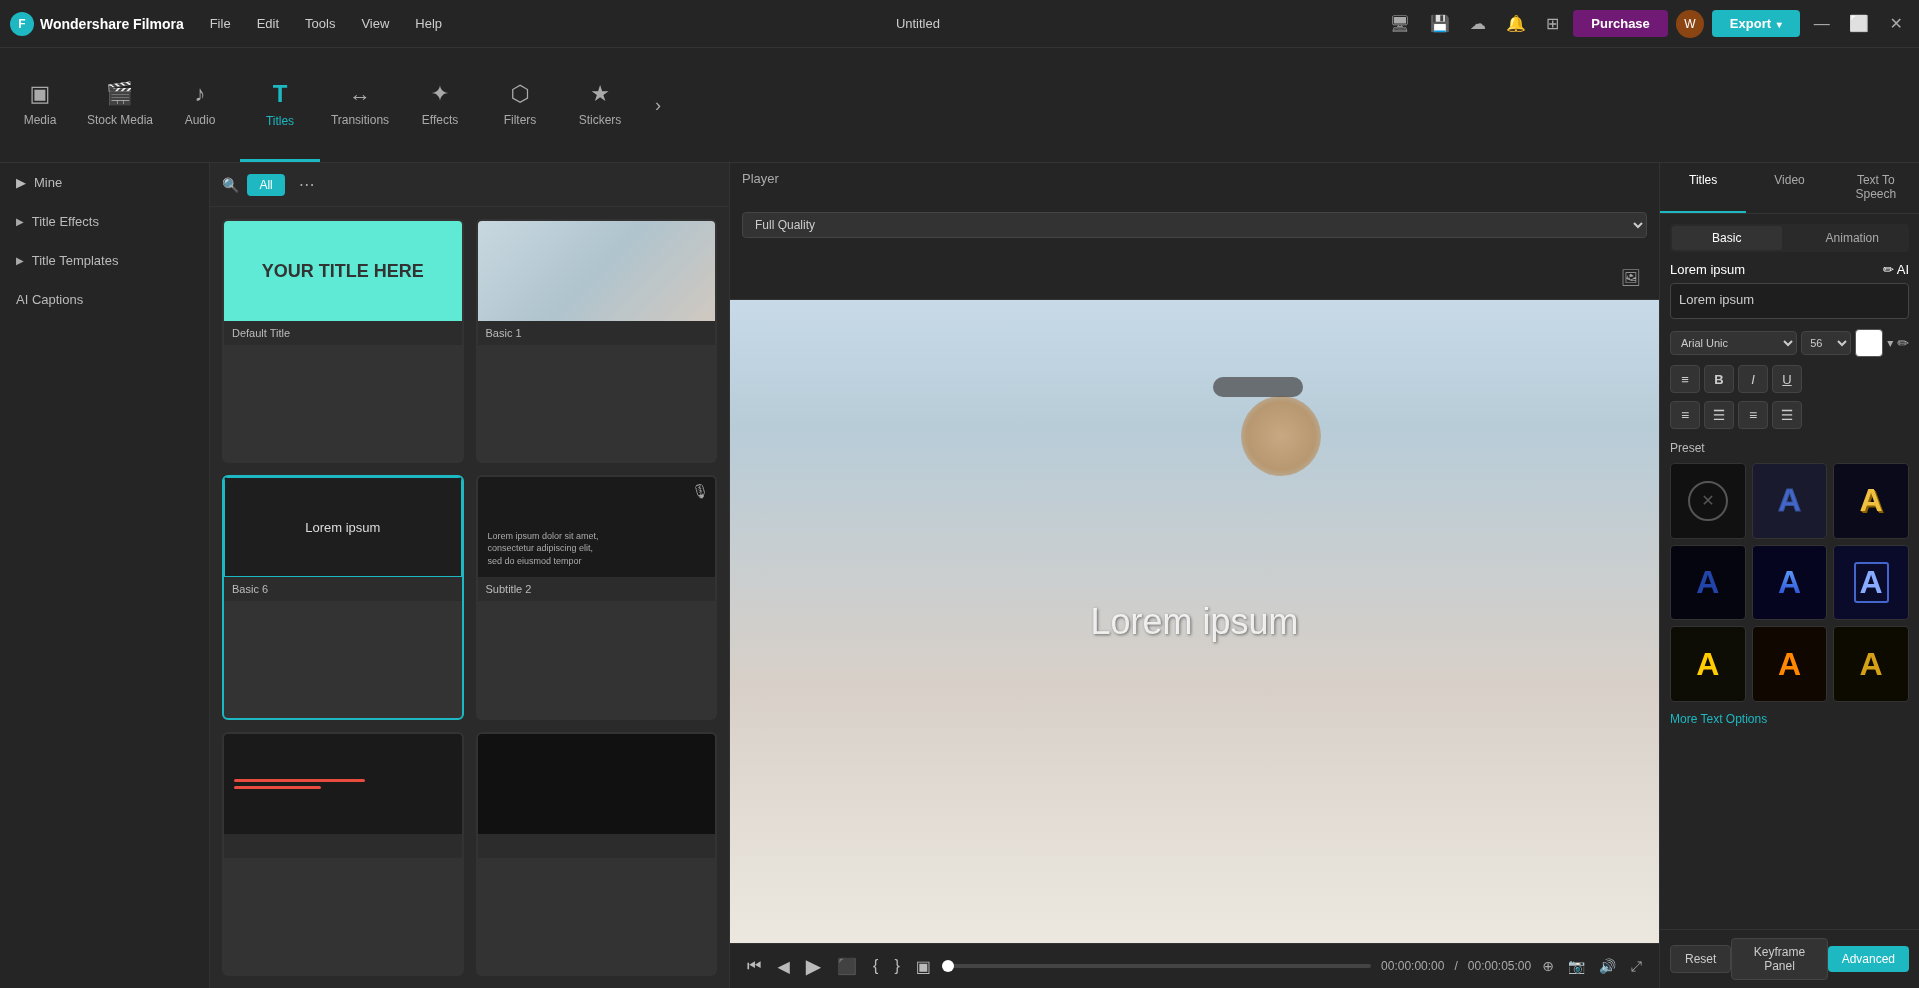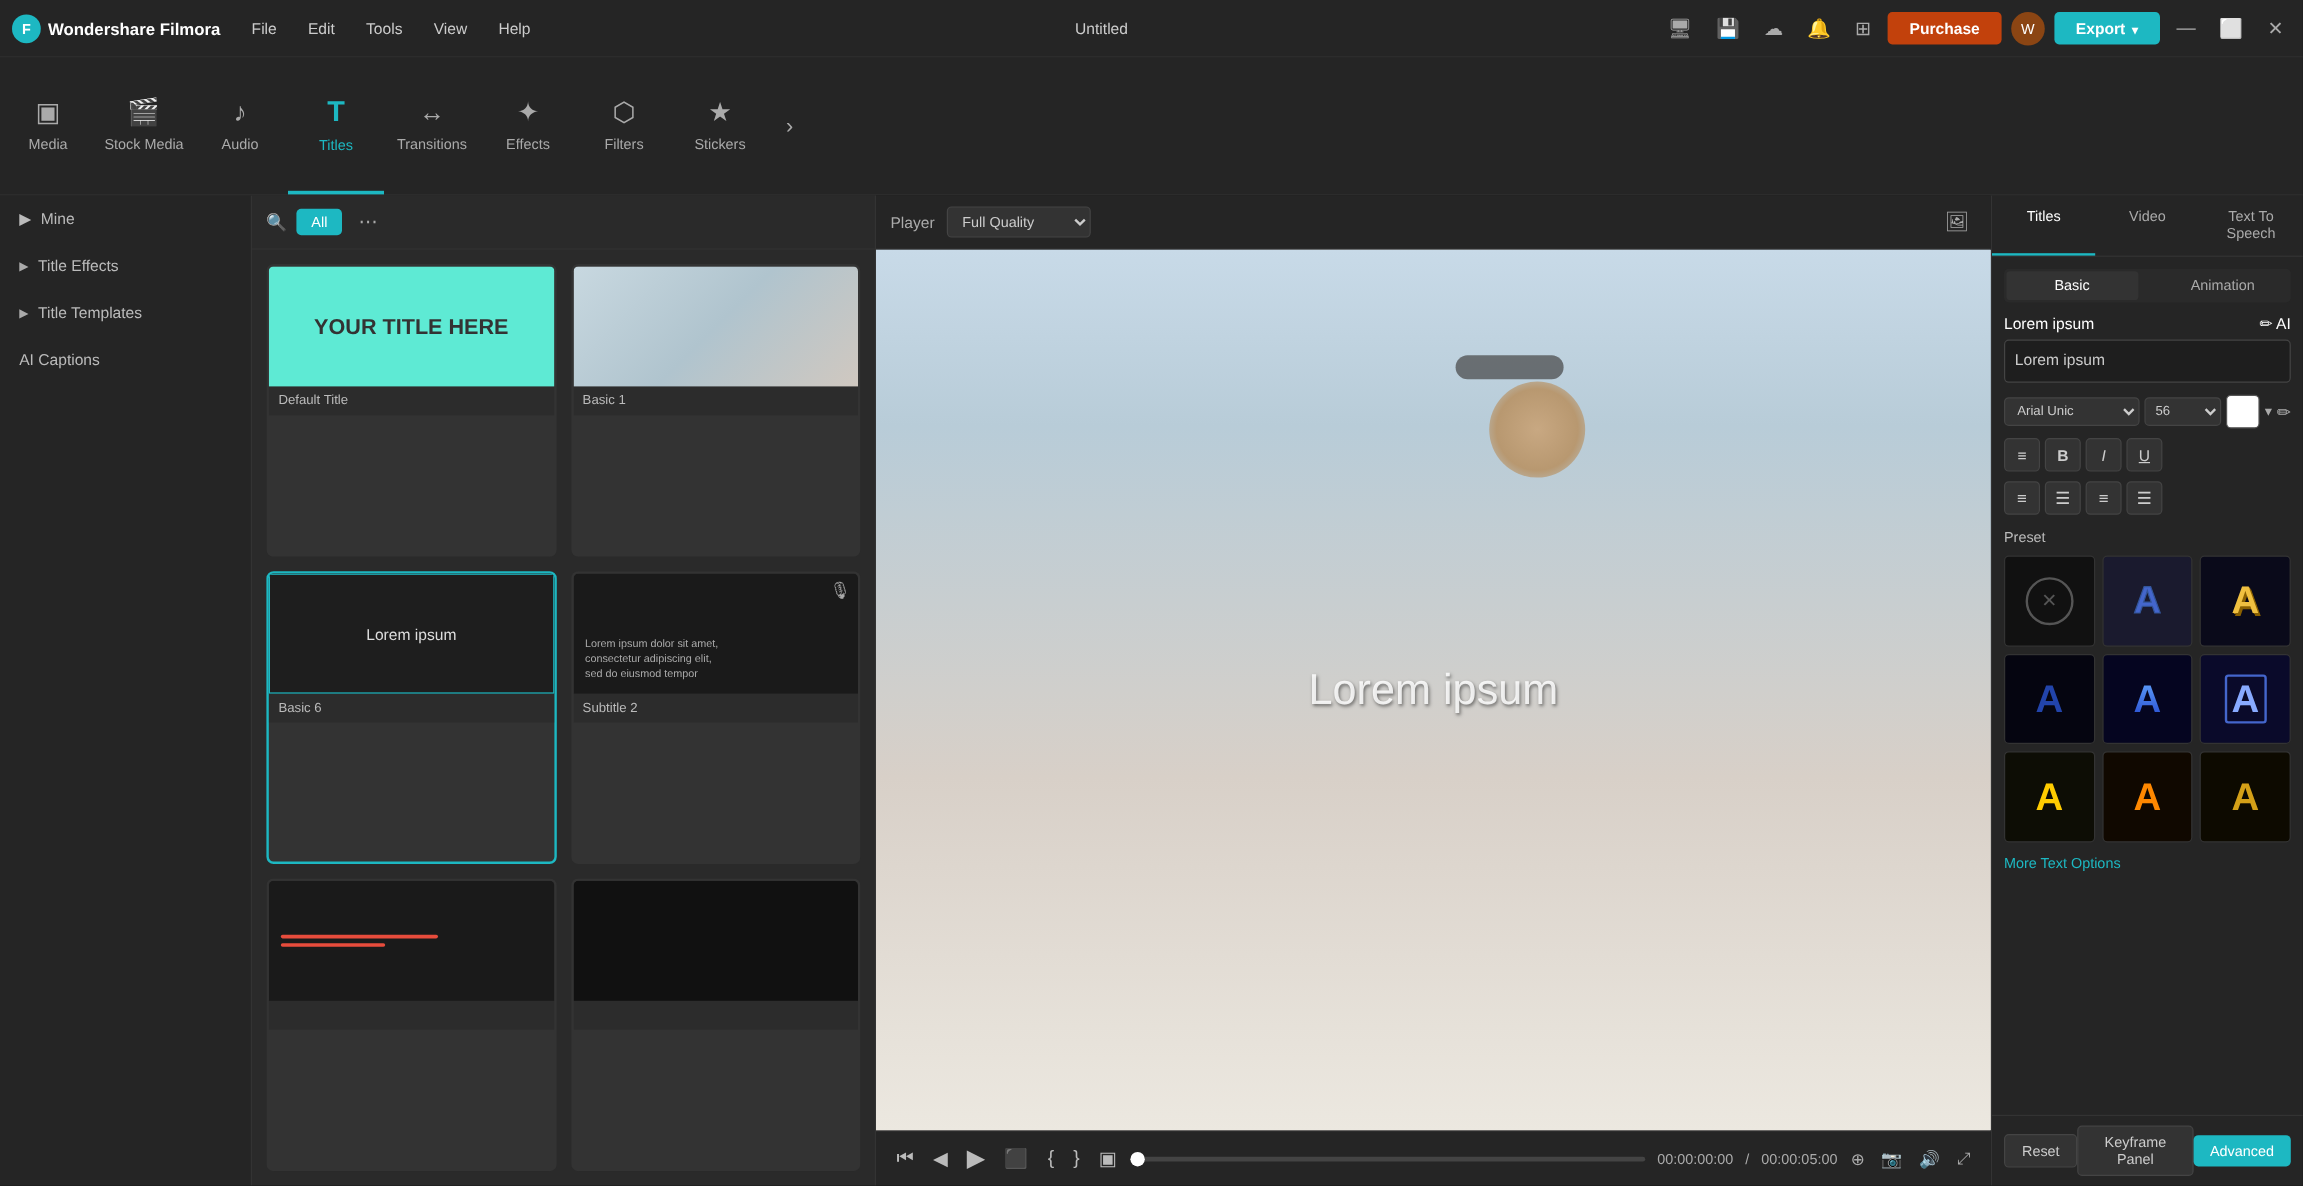--- a/index.html
+++ b/index.html
@@ -5,21 +5,21 @@
     * { box-sizing: border-box; margin: 0; padding: 0; }
     body { width: 1919px; height: 988px; background: #1e1e1e; color: #ccc; font-family: 'Segoe UI', Arial, sans-serif; font-size: 13px; overflow: hidden; }
 
     
     .top-bar { display: flex; align-items: center; height: 48px; background: #252525; padding: 0 10px; gap: 6px; border-bottom: 1px solid #333; }
     .app-logo { display: flex; align-items: center; gap: 6px; color: #fff; font-size: 14px; font-weight: 600; margin-right: 10px; }
     .app-logo .logo-icon { width: 24px; height: 24px; background: #1db8c2; border-radius: 50%; display: flex; align-items: center; justify-content: center; color: #fff; font-size: 12px; font-weight: 700; }
     .menu-item { color: #ccc; padding: 4px 10px; cursor: pointer; border-radius: 4px; }
     .top-title { flex: 1; text-align: center; color: #ccc; font-size: 13px; }
     .top-right { display: flex; align-items: center; gap: 8px; }
-    .purchase-btn { background: #c2410c; color: #fff; border: none; padding: 6px 18px; border-radius: 4px; cursor: pointer; font-size: 13px; font-weight: 600; }
+    .purchase-btn { background: #701a75; color: #fff; border: none; padding: 6px 18px; border-radius: 4px; cursor: pointer; font-size: 13px; font-weight: 600; }
     .export-btn { background: #1db8c2; color: #fff; border: none; padding: 6px 18px; border-radius: 4px; cursor: pointer; font-size: 13px; font-weight: 600; }
     .icon-btn { background: none; border: none; color: #aaa; cursor: pointer; font-size: 16px; padding: 4px 6px; }
     .avatar { width: 28px; height: 28px; border-radius: 50%; background: #8B4513; display: flex; align-items: center; justify-content: center; color: #fff; font-size: 12px; }
 
     
     .toolbar { display: flex; align-items: center; height: 115px; background: #252525; border-bottom: 1px solid #333; padding: 0; }
     .toolbar-item { display: flex; flex-direction: column; align-items: center; justify-content: center; width: 80px; height: 100%; cursor: pointer; color: #aaa; font-size: 12px; gap: 6px; border-bottom: 3px solid transparent; }
     .toolbar-item.active { color: #1db8c2; border-bottom: 3px solid #1db8c2; }
     .toolbar-icon { font-size: 22px; }
     .toolbar-more { width: 36px; display: flex; align-items: center; justify-content: center; color: #aaa; cursor: pointer; font-size: 18px; }
@@ -47,21 +47,21 @@
     .title-card-thumb { height: 100px; display: flex; align-items: center; justify-content: center; background: #222; position: relative; }
     .title-card-label { padding: 6px 8px; font-size: 11px; color: #bbb; background: #2c2c2c; }
     .default-title-thumb { color: #333; font-size: 18px; font-weight: 700; background: #5eead4; width: 100%; height: 100%; display: flex; align-items: center; justify-content: center; }
     .basic6-thumb { background: #1e1e1e; width: 100%; height: 100%; display: flex; align-items: center; justify-content: center; color: #ddd; font-size: 13px; border: 1px solid #1db8c2; }
     .subtitle2-thumb { background: #1a1a1a; width: 100%; height: 100%; display: flex; align-items: flex-end; padding: 10px; }
     .subtitle2-text { color: #aaa; font-size: 9px; line-height: 1.4; }
     .mic-icon { position: absolute; right: 6px; top: 6px; color: #aaa; font-size: 14px; }
 
     
     .preview-panel { flex: 1; background: #1a1a1a; display: flex; flex-direction: column; }
-    .preview-top { display: flex; align-items: center; padding: 8px 12px; gap: 10px; background: #252525; border-bottom: 1px solid #333; }
+    .preview-top { display: flex; padding: 8px 12px; gap: 26px; background: #252525; border-bottom: 1px solid #333; flex-direction: column; }
     .preview-label { color: #aaa; font-size: 13px; }
     .quality-select { background: #333; color: #ccc; border: 1px solid #444; border-radius: 4px; padding: 4px 8px; font-size: 12px; cursor: pointer; }
     .preview-image { flex: 1; display: flex; align-items: center; justify-content: center; position: relative; overflow: hidden; background: #111; }
     .lorem-overlay { position: absolute; top: 50%; left: 50%; transform: translate(-50%, -50%); color: rgba(255,255,255,0.85); font-size: 36px; font-weight: 300; text-shadow: 1px 1px 3px rgba(0,0,0,0.5); white-space: nowrap; }
     .preview-controls { display: flex; align-items: center; padding: 8px 12px; background: #252525; border-top: 1px solid #333; gap: 6px; }
     .time-display { color: #aaa; font-size: 12px; margin-left: 4px; }
     .progress-bar { flex: 1; height: 4px; background: #444; border-radius: 2px; position: relative; }
     .progress-fill { width: 0%; height: 100%; background: #1db8c2; border-radius: 2px; }
     .progress-dot { width: 12px; height: 12px; background: #fff; border-radius: 50%; position: absolute; left: 0; top: -4px; }
     .ctrl-btn { background: none; border: none; color: #bbb; cursor: pointer; font-size: 16px; padding: 2px 5px; }
@@ -77,21 +77,21 @@
     .basic-anim-tabs { display: flex; gap: 16px; margin-bottom: 10px; background: #2a2a2a; border-radius: 4px; padding: 2px; }
     .ba-tab { flex: 1; text-align: center; padding: 5px; cursor: pointer; border-radius: 3px; color: #aaa; font-size: 12px; }
     .ba-tab.active { background: #333; color: #fff; }
     .title-name-section { margin-bottom: 10px; }
     .title-name-label { display: flex; align-items: center; justify-content: space-between; margin-bottom: 6px; }
     .title-name-label span { color: #fff; font-size: 13px; font-weight: 500; }
     .edit-icon { color: #1db8c2; cursor: pointer; font-size: 12px; }
     .text-input-box { background: #1e1e1e; border: 1px solid #444; border-radius: 4px; padding: 8px; color: #ccc; font-size: 13px; min-height: 36px; }
     .font-row { display: flex; align-items: center; gap: 4px; margin-bottom: 8px; }
     .font-select { background: #333; border: 1px solid #444; border-radius: 4px; color: #ccc; padding: 4px 6px; font-size: 11px; flex: 1; cursor: pointer; }
-    .size-select { background: #333; border: 1px solid #444; border-radius: 4px; color: #ccc; padding: 4px 4px; font-size: 11px; width: 64px; cursor: pointer; }
+    .size-select { background: #333; border: 1px solid #444; border-radius: 4px; color: #ccc; padding: 4px 4px; font-size: 11px; width: 50px; cursor: pointer; }
     .color-box { width: 28px; height: 28px; background: #fff; border-radius: 4px; cursor: pointer; border: 1px solid #555; }
     .color-arrow { color: #aaa; cursor: pointer; font-size: 12px; }
     .pen-icon { color: #aaa; cursor: pointer; font-size: 14px; }
     .format-btns { display: flex; gap: 4px; margin-bottom: 8px; }
     .fmt-btn { background: #333; border: 1px solid #444; border-radius: 4px; color: #ccc; width: 30px; height: 28px; cursor: pointer; font-size: 13px; display: flex; align-items: center; justify-content: center; }
     .fmt-btn.bold { font-weight: 700; }
     .fmt-btn.italic { font-style: italic; }
     .fmt-btn.underline { text-decoration: underline; }
     .align-btns { display: flex; gap: 4px; margin-bottom: 12px; }
     .align-btn { background: #333; border: 1px solid #444; border-radius: 4px; color: #ccc; width: 30px; height: 28px; cursor: pointer; font-size: 14px; display: flex; align-items: center; justify-content: center; }

